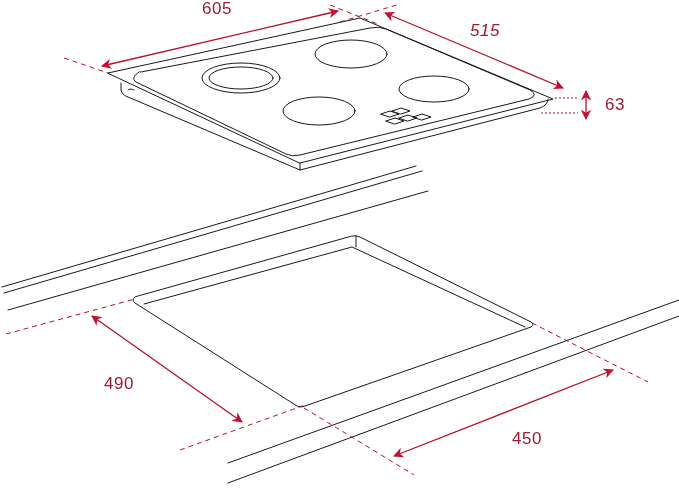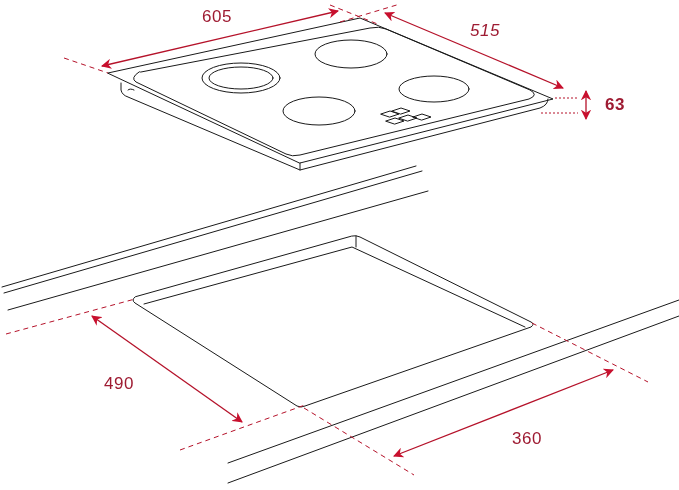--- a/index.html
+++ b/index.html
@@ -98,17 +98,17 @@
     <path class="dim" d="M92,316 L242,422" marker-start="url(#ah)" marker-end="url(#ah)"></path>
   </g>
 
   <g>
     <path class="dash" d="M304,408 L414,475"></path>
     <path class="dash" d="M532,323 L648,382"></path>
     <path class="dim" d="M394,456 L613,370" marker-start="url(#ah)" marker-end="url(#ah)"></path>
   </g>
 </svg>
 
-<span class="label" style="left:202px; top:8px;">605</span>
+<span class="label" style="left:202px; top:0;">605</span>
 <span class="label" style="left:470px; top:22px;font-style:italic;">515</span>
-<span class="label" style="left:605px; top:96px;font-weight:bold;">63</span>
+<span class="label" style="left:605px; top:96px;">63</span>
 <span class="label" style="left:104px; top:375px;">490</span>
-<span class="label" style="left:512px; top:430px;">360</span>
+<span class="label" style="left:512px; top:430px;">450</span>
 
 </body></html>

